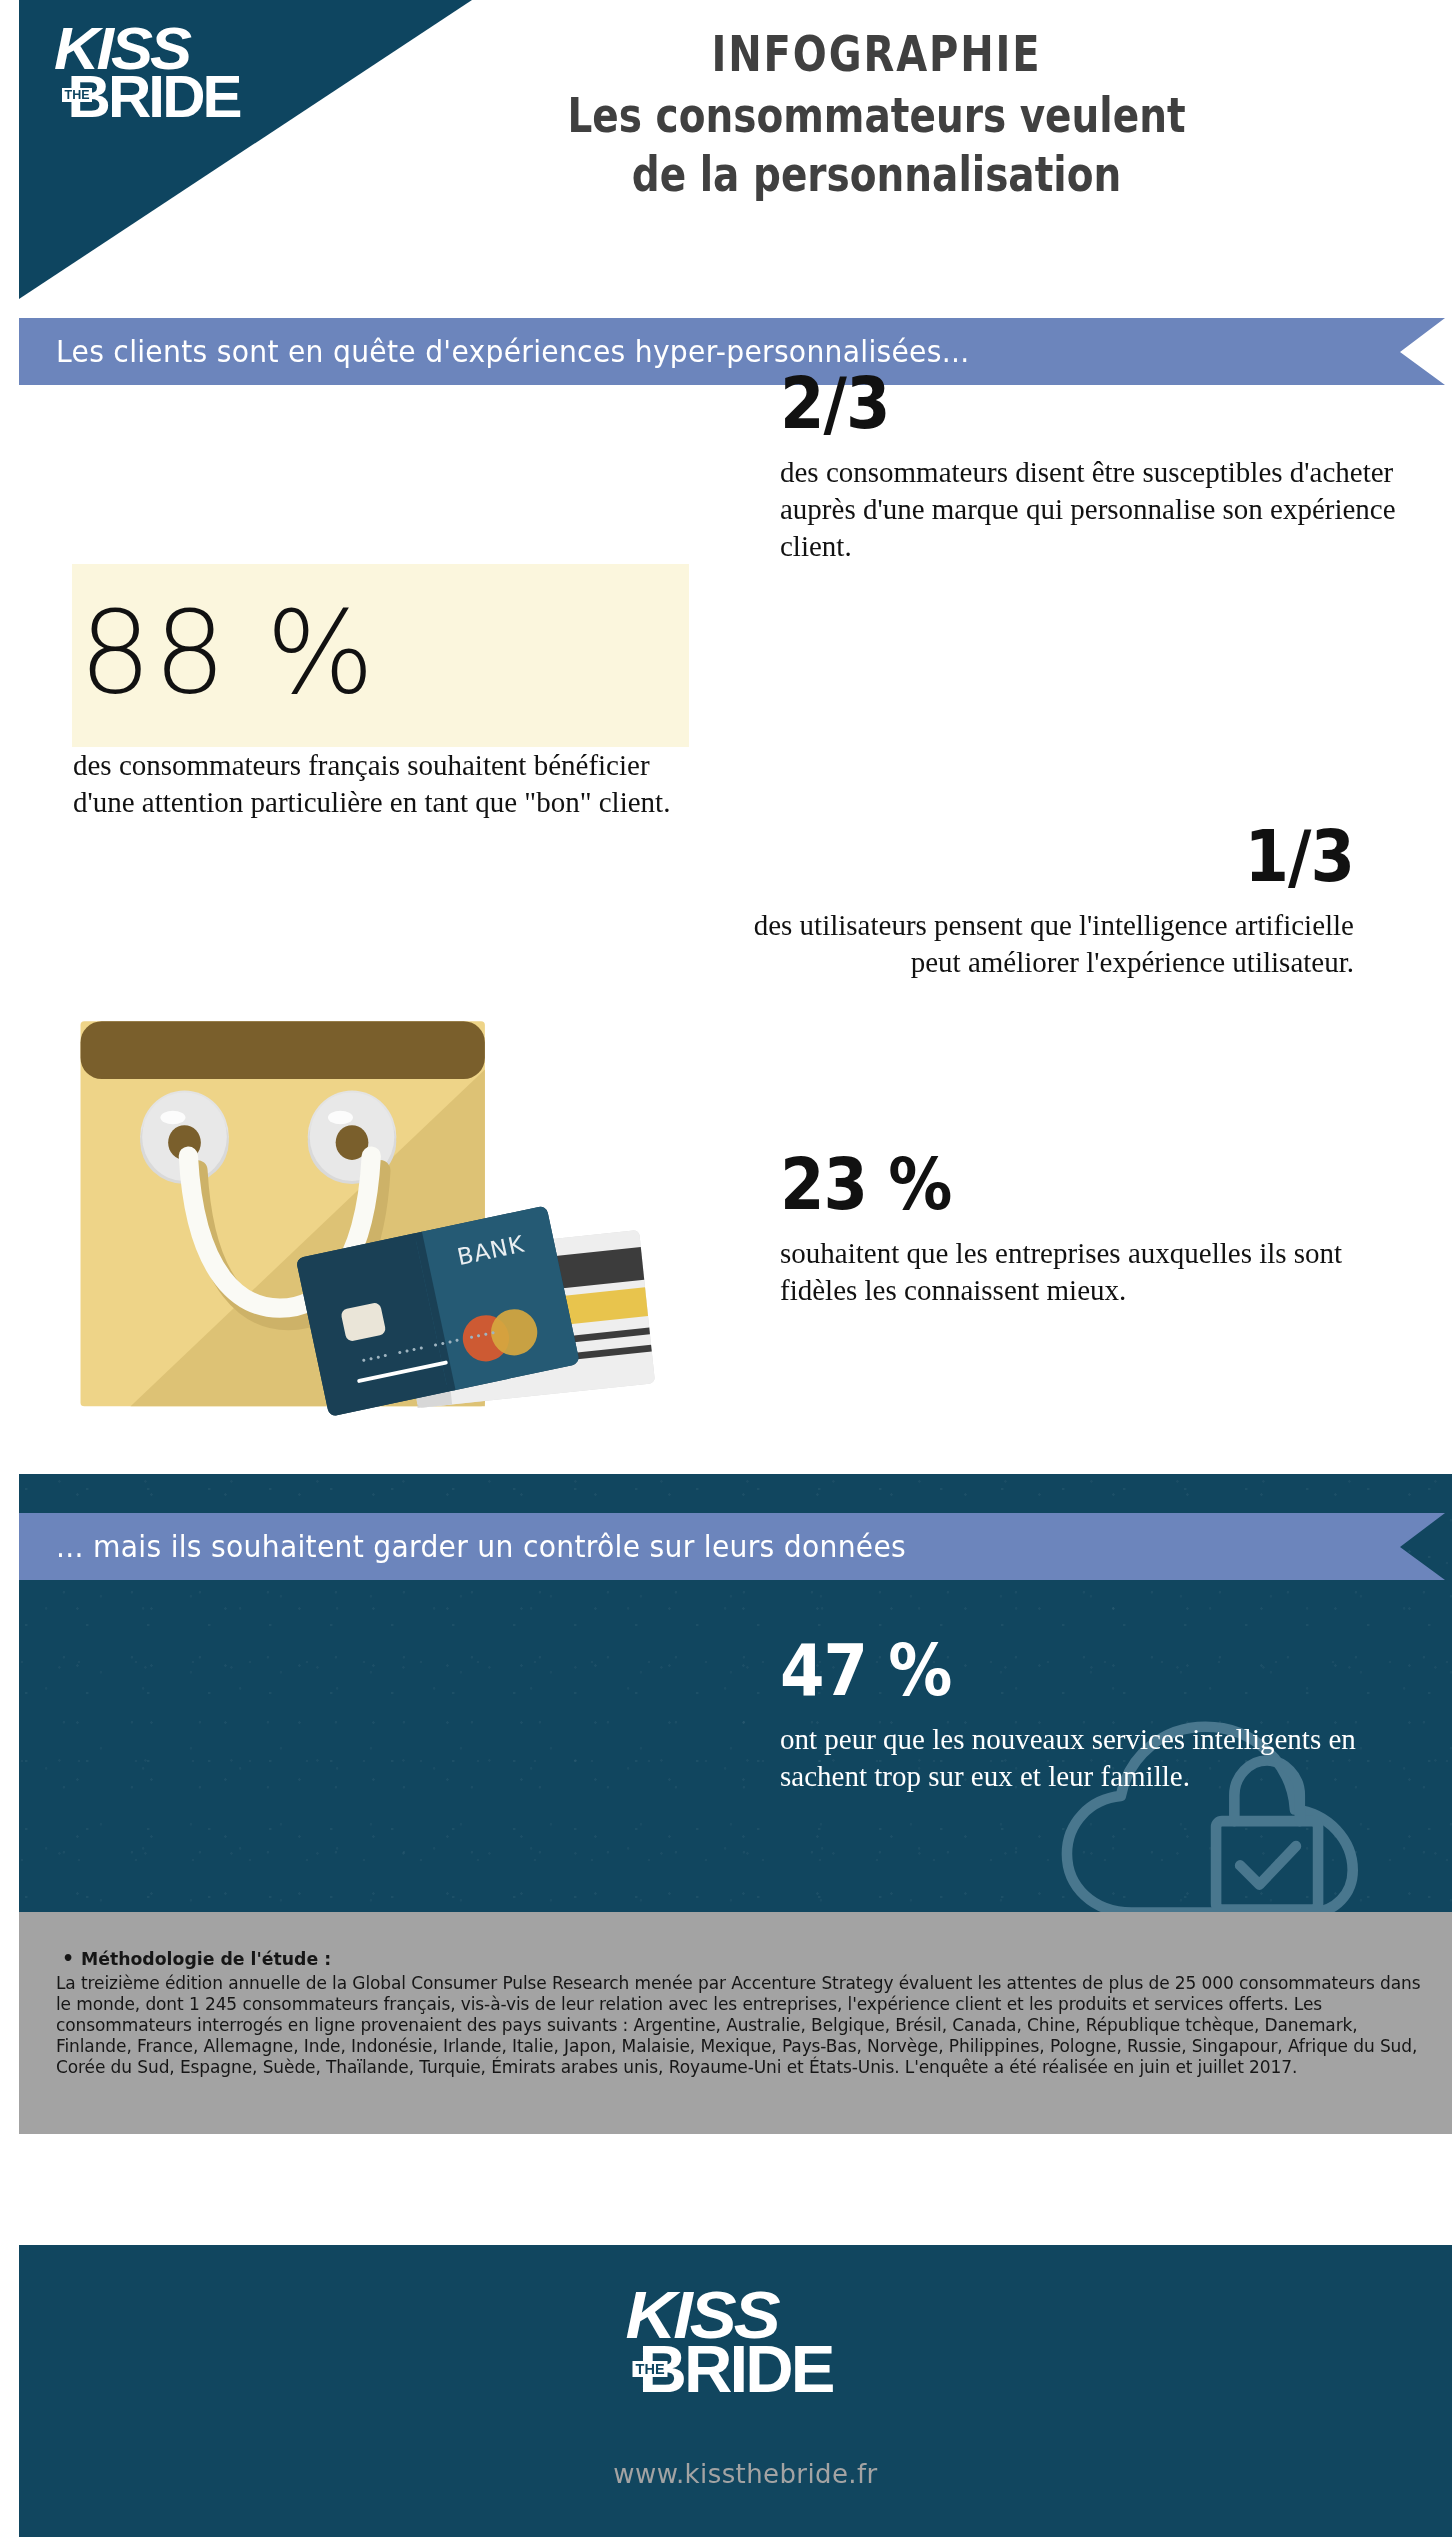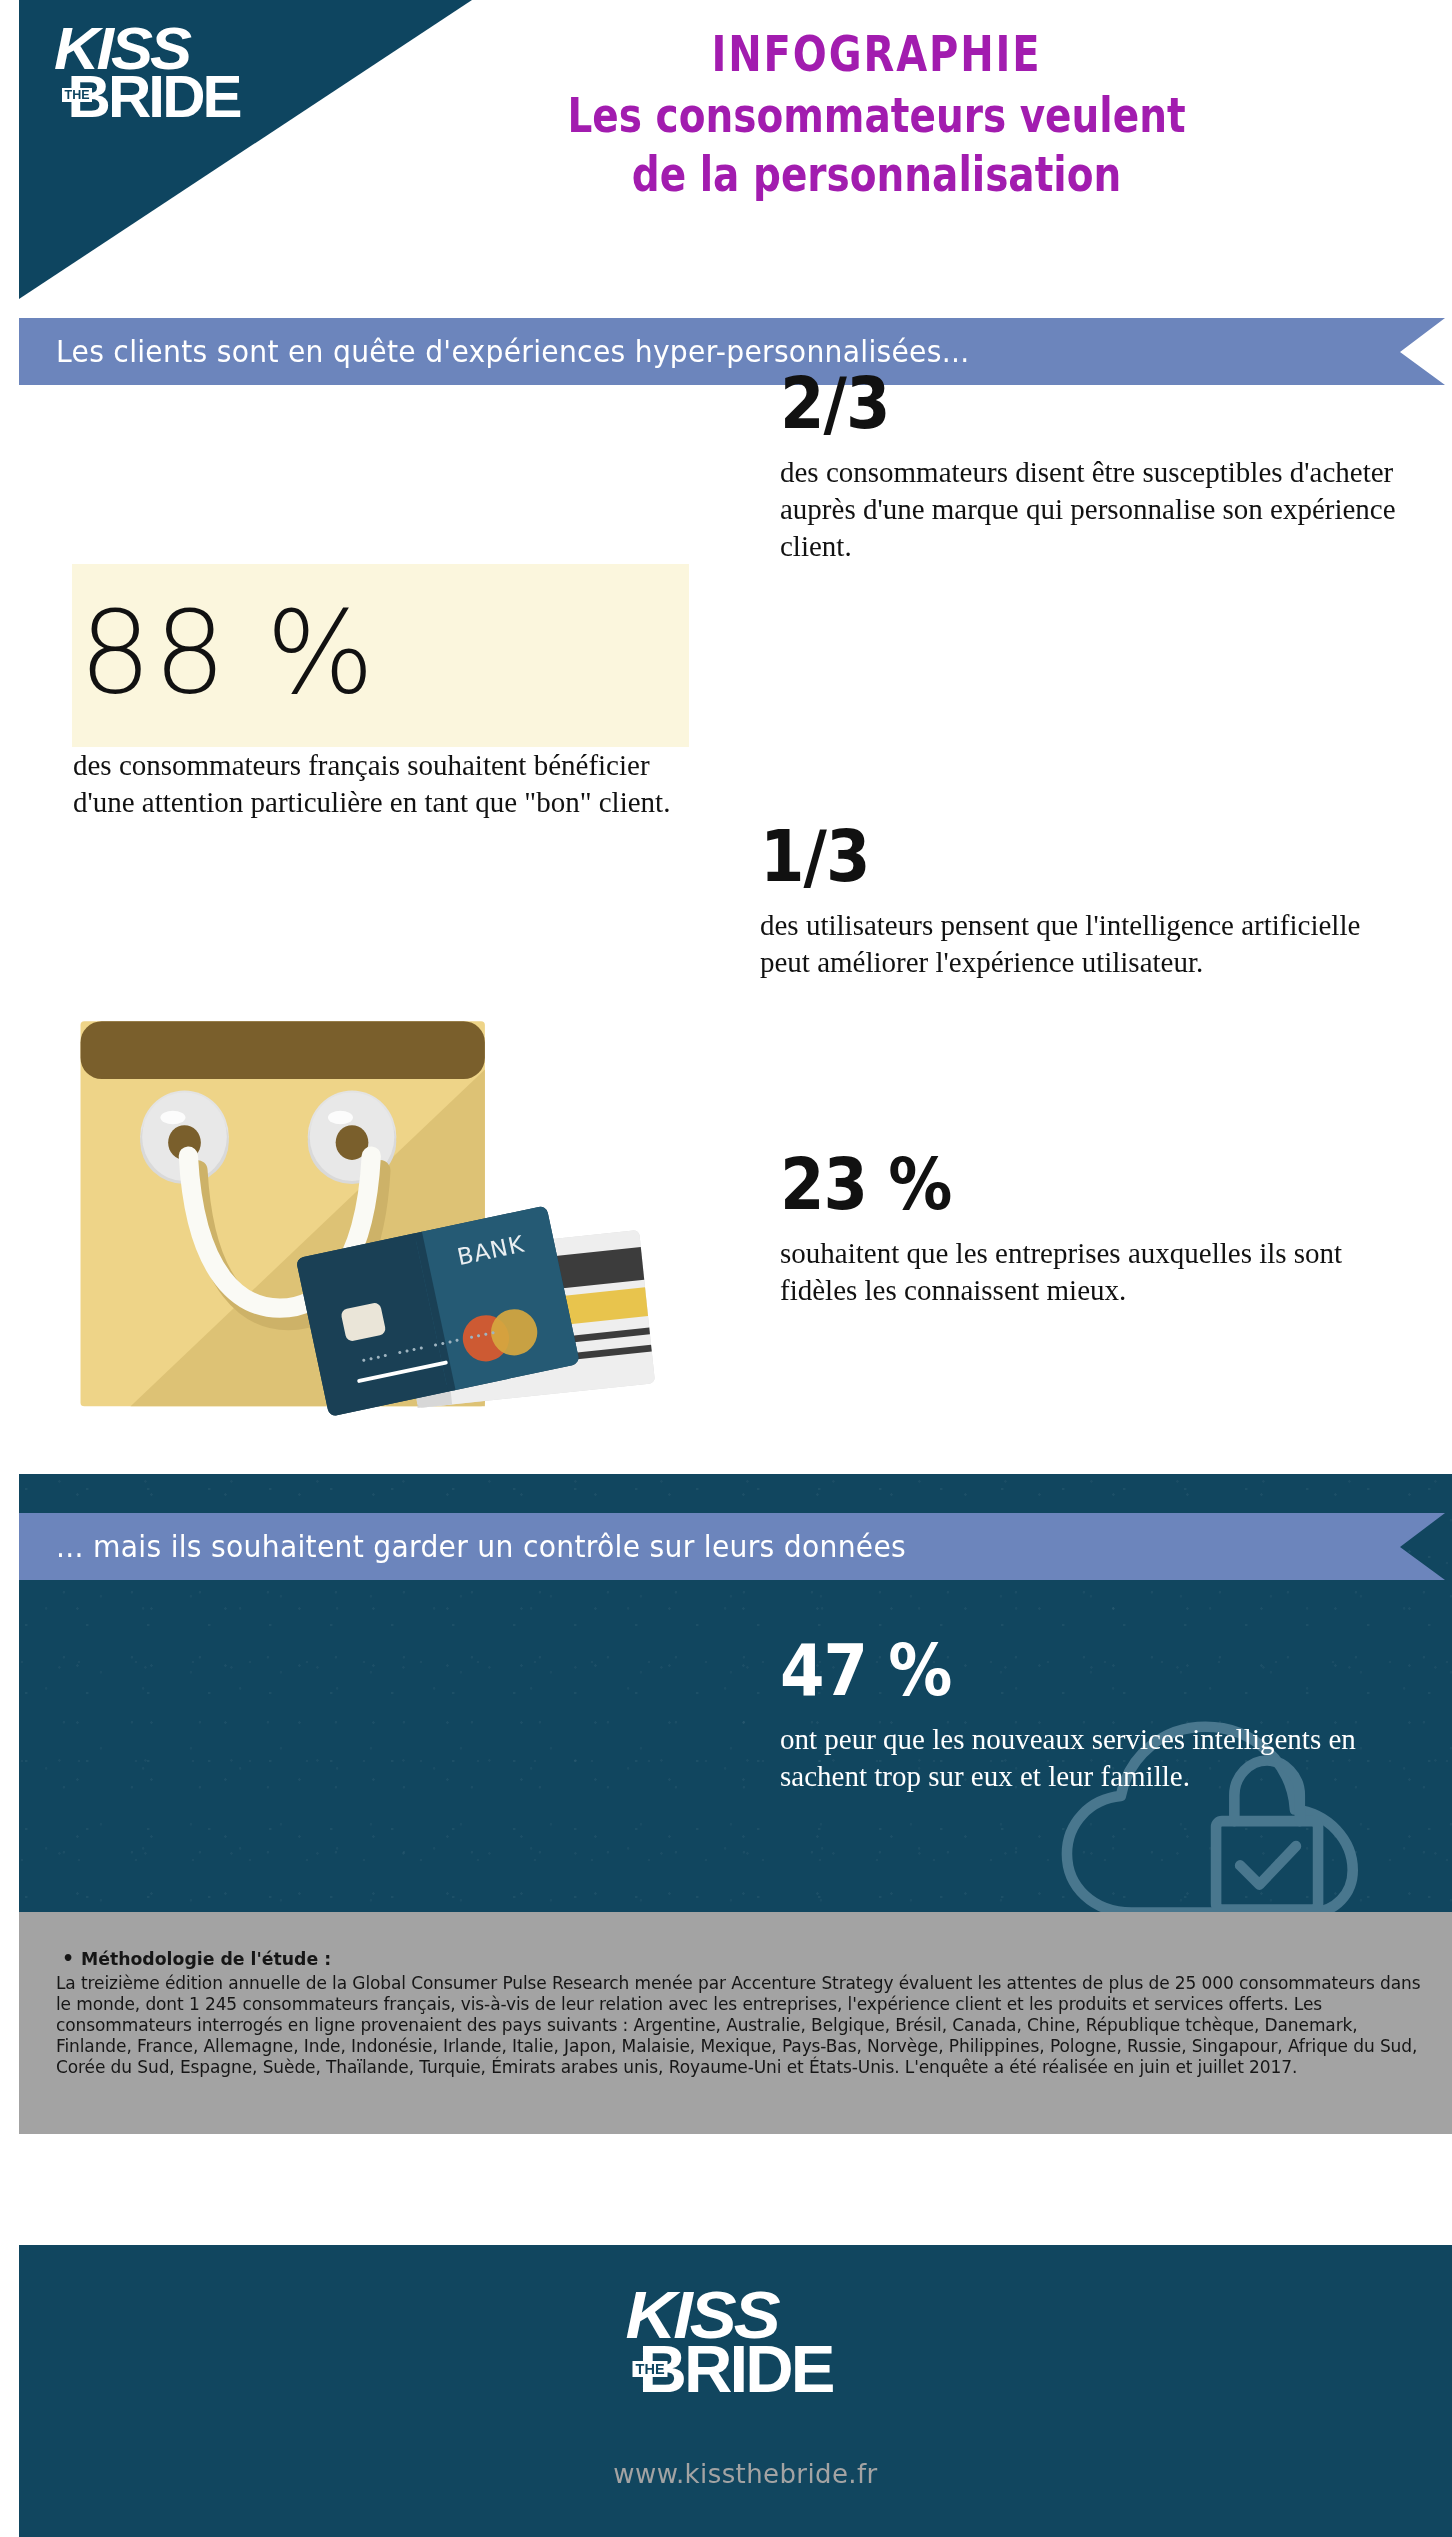--- a/index.html
+++ b/index.html
@@ -57,21 +57,21 @@
     background:#ffffff;color:#0e4560;
     font-size:12.5px;font-weight:bold;
     letter-spacing:0px;
     padding:1px 2.9px 0 2.9px;
     line-height:12.5px;
     z-index:3;
   }
   .header-title{
     position:absolute;left:318px;top:21px;width:1079px;
     text-align:center;
-    color:#a21caf;
+    color:#404040;
     font-family:"DejaVu Sans", sans-serif;
     font-weight:bold;
     letter-spacing:0px;
   }
   .title-line1{
     font-size:40px;line-height:52px;
     letter-spacing:1.9px;
     transform:scaleY(1.25);
     transform-origin:center top;
     display:block;
@@ -322,21 +322,21 @@
           <rect x="288" y="372" width="96" height="4" rx="2" fill="#ffffff"></rect>
         </g>
       </svg>
     </div>
 
     <div class="stat-block" style="left:761px;top:-39px;width:617px;">
       <span class="stat-big">2/3</span>
       <span class="stat-desc">des consommateurs disent être susceptibles d'acheter auprès d'une marque qui personnalise son expérience client.</span>
     </div>
 
-    <div class="stat-block" style="left:741px;top:414px;width:617px;">
+    <div class="stat-block" style="left:718px;top:414px;width:617px;text-align:right;">
       <span class="stat-big">1/3</span>
       <span class="stat-desc">des utilisateurs pensent que l'intelligence artificielle peut améliorer l'expérience utilisateur.</span>
     </div>
 
     <div class="stat-block" style="left:761px;top:742px;width:617px;">
       <span class="stat-big">23 %</span>
       <span class="stat-desc">souhaitent que les entreprises auxquelles ils sont fidèles les connaissent mieux.</span>
     </div>
 
   </div>

